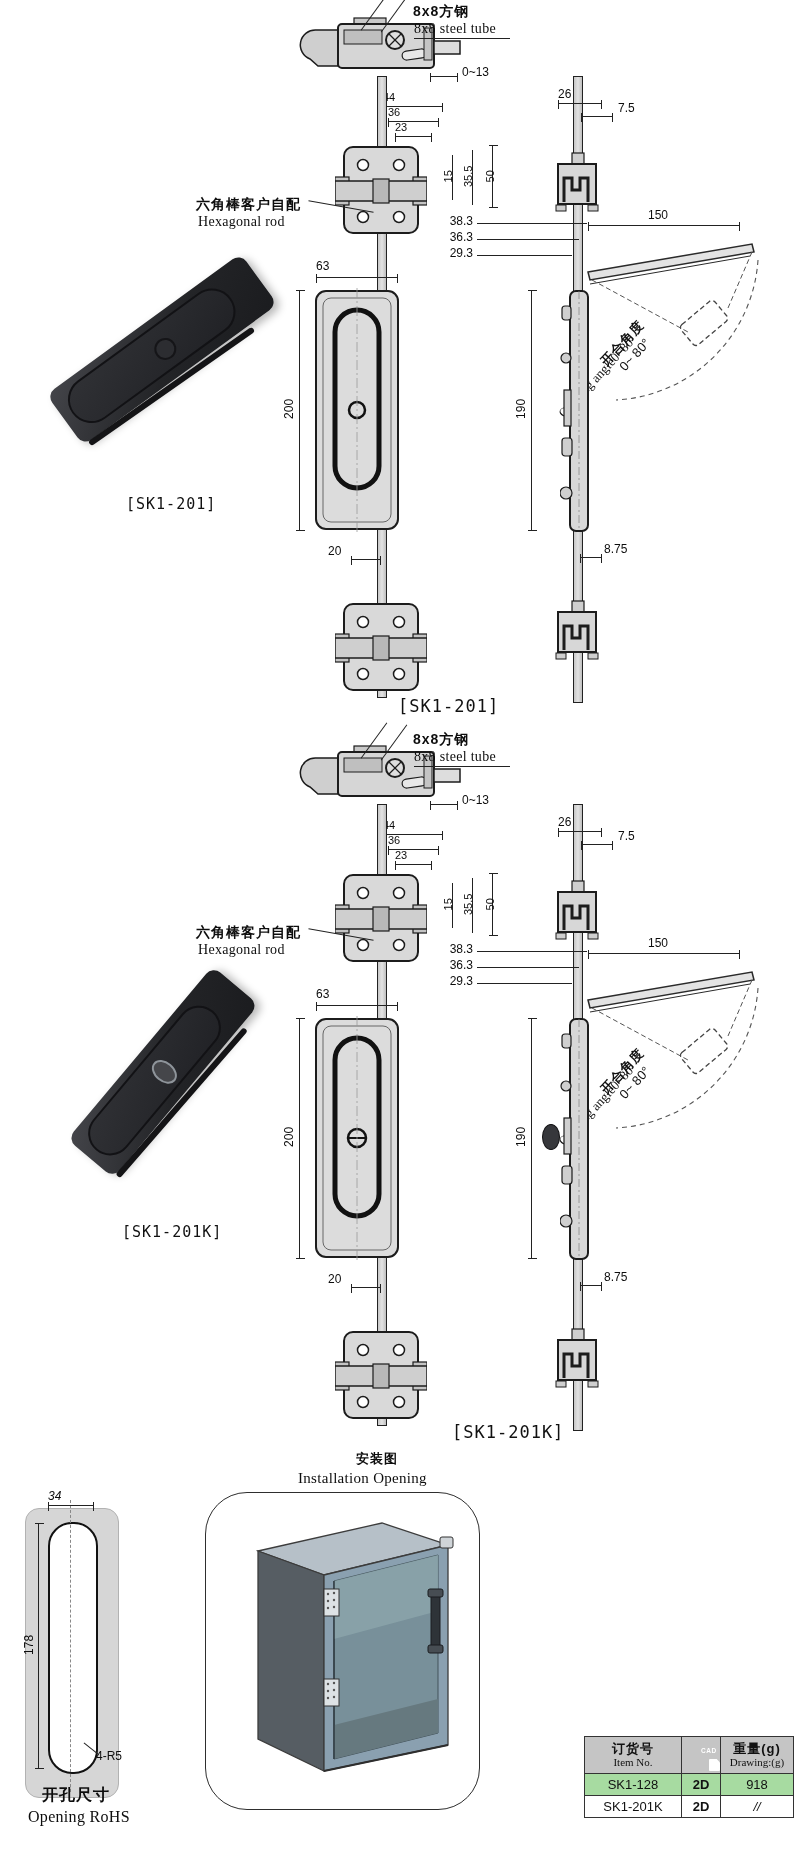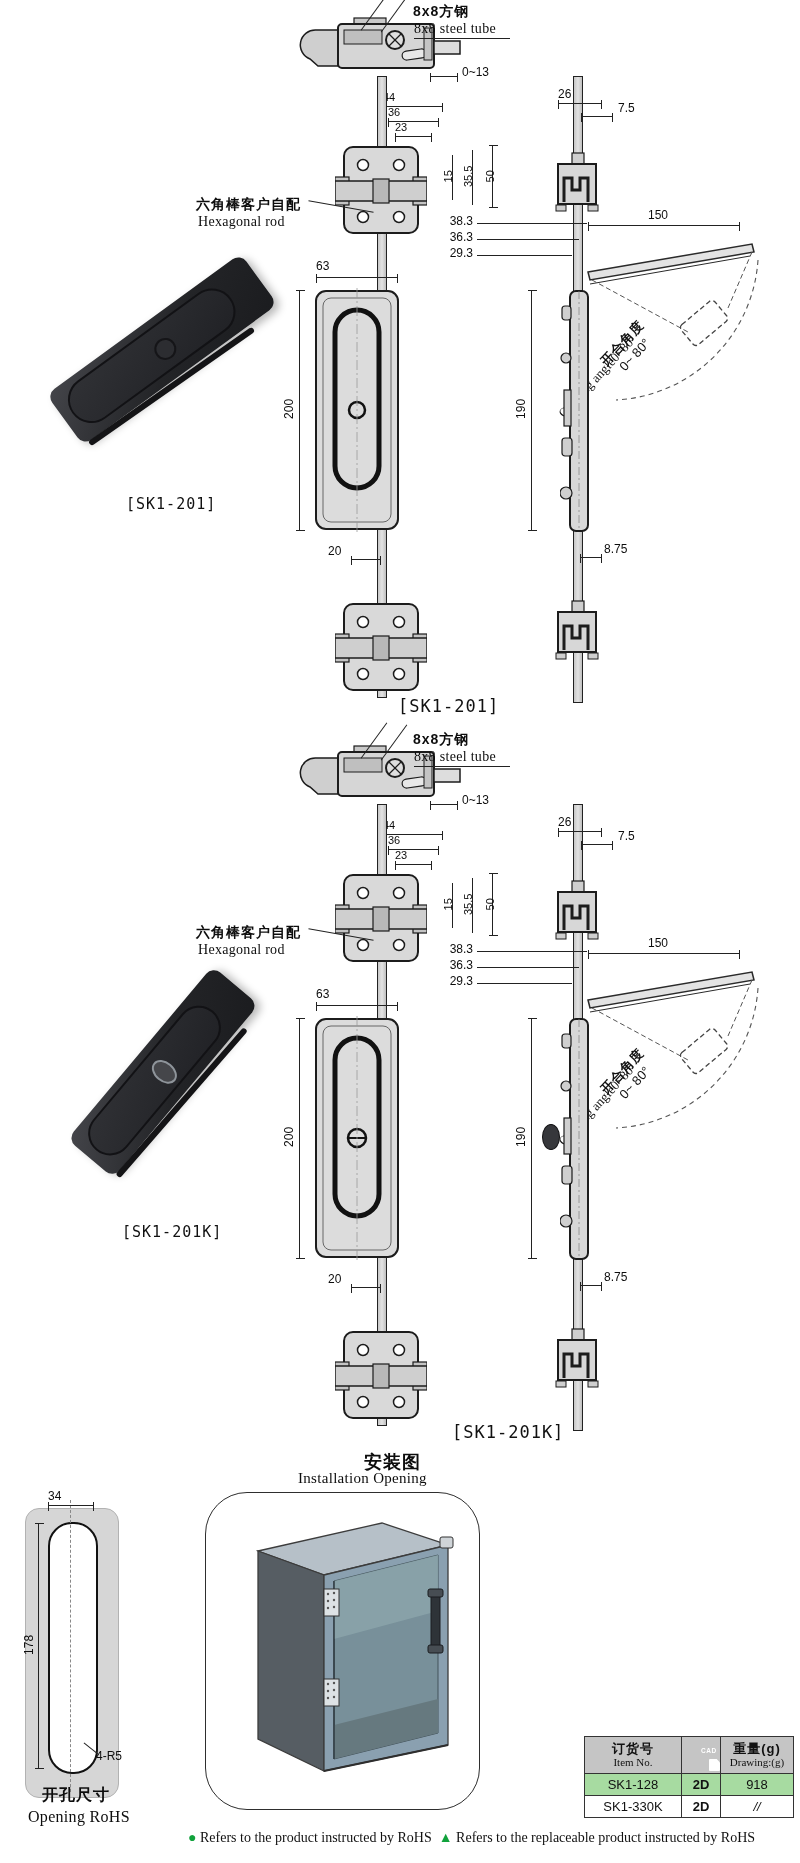--- a/index.html
+++ b/index.html
@@ -365,28 +365,28 @@
         <div class="lockrecess"></div>
         <div class="lockbtn" style="left:104px;top:17px;width:16px;height:24px;border-radius:50%;border:2px solid #8e949a;background:#45464a;"></div>
         <div style="position:absolute;left:4px;bottom:-7px;width:195px;height:6px;background:#141416;border-radius:3px;transform:rotate(1deg);"></div>
       </div>
     </div>
     <div class="captionbox" style="left:122px;top:495px;font-size:15px;">[SK1-201K]</div>
 
     <div class="captionbox" style="left:452px;top:694px;font-size:17px;">[SK1-201K]</div>
   </div>
 
-  <div class="lbl cn" style="left:364px;top:1452px;font-size:18px;">安装图</div>
+  <div class="lbl cn" style="left:356px;top:1452px;font-size:13px;">安装图</div>
   <div class="lbl en" style="left:298px;top:1470px;font-size:15px;">Installation Opening</div>
 
   <div class="abs" style="left:25px;top:1508px;width:92px;height:288px;background:#d6d6d6;border:1px solid #b2b2b2;border-radius:14px;">
     <div class="abs" style="left:22px;top:13px;width:46px;height:248px;background:#fff;border:2.5px solid #111;border-radius:24px;"></div>
   </div>
   <div class="vl vdash" style="left:70px;top:1500px;height:292px;"></div>
-  <div class="lbl ctr" style="left:48px;top:1490px;width:46px;">34</div>
+  <div class="lbl ctr" style="left:48px;top:1490px;width:46px;font-style:italic;">34</div>
   <div class="hl t" style="left:48px;top:1505px;width:46px;"></div>
   <div class="vl t" style="left:38px;top:1523px;height:246px;"></div>
   <div class="lbl rot90" style="left:20px;top:1638px;">178</div>
   <div class="leader" style="left:82px;top:1748px;width:18px;transform:rotate(38deg);"></div>
   <div class="lbl" style="left:96px;top:1750px;">4-R5</div>
   <div class="lbl cn" style="left:42px;top:1786px;font-size:16px;">开孔尺寸</div>
   <div class="lbl en" style="left:28px;top:1808px;font-size:16px;">Opening RoHS</div>
 
   <div class="abs" style="left:205px;top:1492px;width:273px;height:316px;border:1.6px solid #2e2e2e;border-radius:42px;">
     <svg width="270" height="313" viewBox="0 0 270 313">
@@ -436,27 +436,21 @@
         <span class="hcn">重量(g)</span>
         <span class="hen">Drawing:(g)</span>
       </th>
     </tr>
     <tr>
       <td class="cell g">SK1-128</td>
       <td class="cell g" style="font-weight:bold;">2D</td>
       <td class="cell g">918</td>
     </tr>
     <tr>
-      <td class="cell">SK1-330K</td>
+      <td class="cell">SK1-201K</td>
       <td class="cell" style="font-weight:bold;">2D</td>
       <td class="cell" style="font-style:italic;">//</td>
     </tr>
   </tbody>
     </table>
 
-  <div class="legend2">
-    <span class="grn">●</span>
-    <span>Refers to the product instructed by RoHS</span>&nbsp;
-    <span class="grn">▲</span>
-    <span>Refers to the replaceable product instructed by RoHS</span>
-  </div>
 
 </div>
 
 </body></html>

